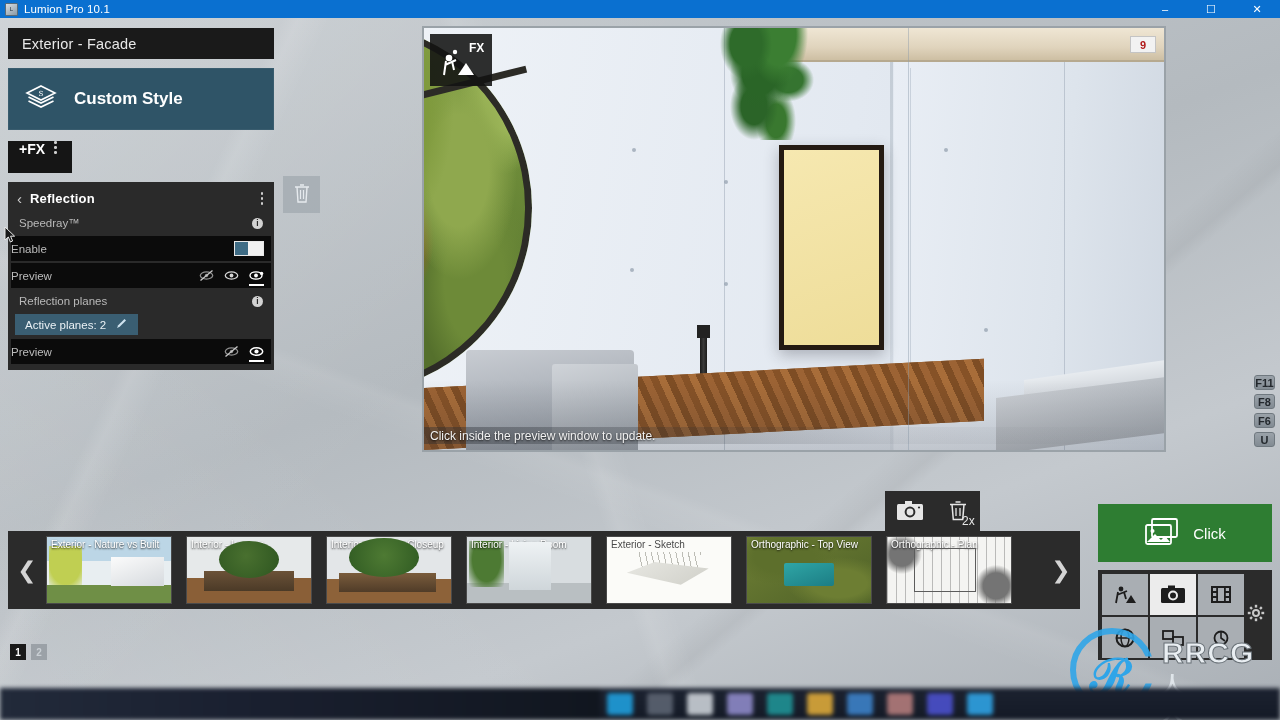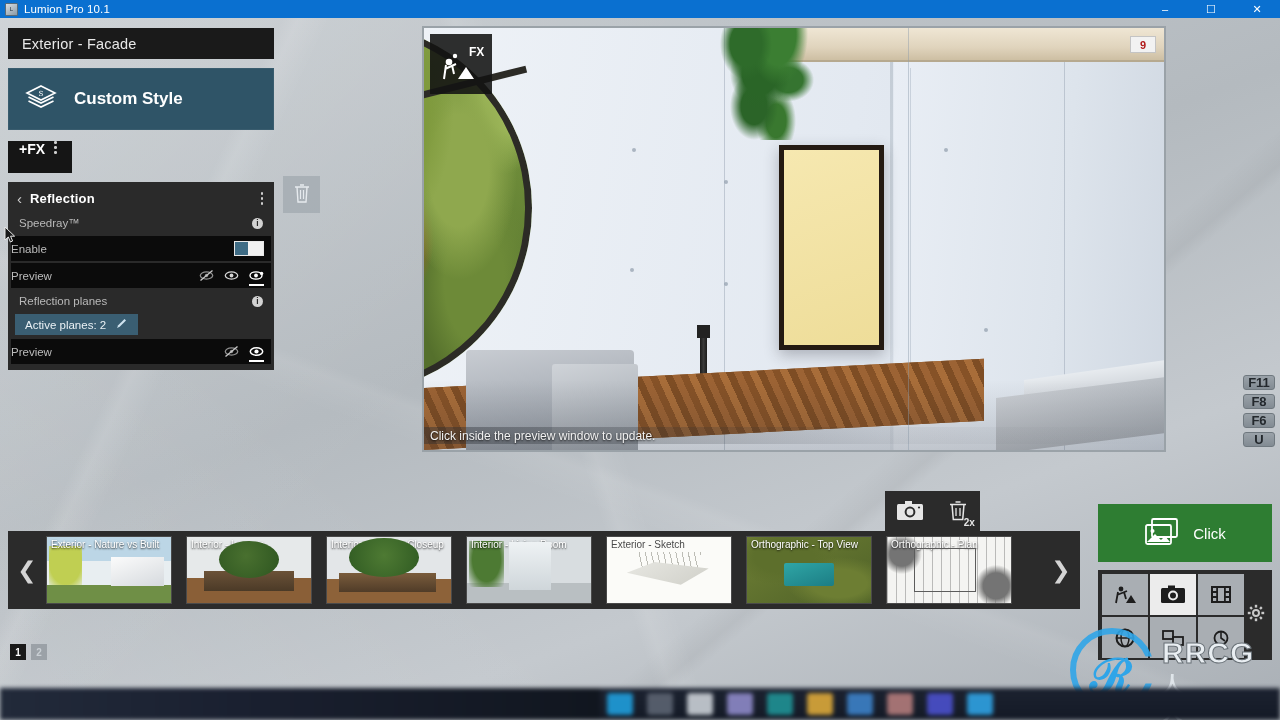--- a/index.html
+++ b/index.html
@@ -264,57 +264,57 @@
     transform: skewY(-8deg); transform-origin: left top;
   }
 
   #vp-vline {
     position: absolute; left: 484px; top: 0; width: 1px; height: 426px;
     background: rgba(140,155,170,.45);
   }
 
   
   #fx-badge {
-    position: absolute; left: 6px; top: 6px; width: 62px; height: 60px;
+    position: absolute; left: 6px; top: 6px; width: 62px; height: 52px;
     background: rgba(18,18,18,.88); color: #701a75;
     display: flex; align-items: center; justify-content: center;
   }
   #count-badge {
     position: absolute; right: 8px; top: 8px; width: 26px; height: 17px;
     background: #f2f2f2; border: 1px solid #c4c4c4;
     display: flex; align-items: center; justify-content: center;
     color: #b01818; font-size: 11px; font-weight: bold;
   }
   #vp-status {
     position: absolute; left: 0; right: 0; bottom: 6px; height: 17px;
     display: flex; align-items: center; padding-left: 6px;
     color: #f2f2f2; font-size: 12px; text-shadow: 0 1px 2px rgba(0,0,0,.75);
     background: linear-gradient(90deg, rgba(40,44,50,.42), rgba(40,44,50,.05) 62%, rgba(40,44,50,0));
   }
 
   
   #fkeys { position: absolute; right: 5px; top: 375px; z-index: 20; }
   .fkey {
-    width: 32px; height: 15px; margin-bottom: 4px; margin-left: auto;
+    width: 21px; height: 15px; margin-bottom: 4px; margin-left: auto;
     background: linear-gradient(180deg,#9aa2a9,#828b93);
     border: 1px solid #6f787f; border-radius: 3px;
-    color: #23282d; font-size: 13px; font-weight: bold;
+    color: #23282d; font-size: 11px; font-weight: bold;
     display: flex; align-items: center; justify-content: center;
   }
 
   
   #photo-toolbar {
     position: absolute; left: 885px; top: 491px; width: 95px; height: 43px;
     background: #2b2b2b; display: flex; align-items: center;
     justify-content: space-around; z-index: 20;
   }
   .pt-btn { position: relative; color: #e6e6e6; }
   .pt-badge {
     position: absolute; right: -6px; bottom: -2px; color: #e6e6e6;
-    font-size: 10px; font-weight: bold;
+    font-size: 12px; font-weight: normal;
   }
 
   
   #strip {
     position: absolute; left: 8px; top: 531px; width: 1072px; height: 78px;
     background: #2b2b2b; display: flex; align-items: center; z-index: 18;
   }
   .arrow {
     width: 38px; flex: 0 0 38px; height: 100%;
     display: flex; align-items: center; justify-content: center;

